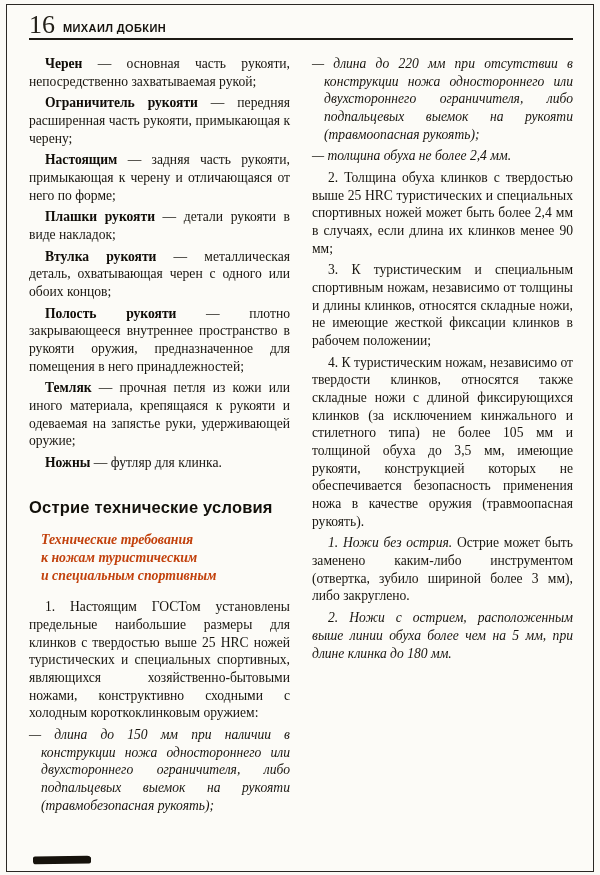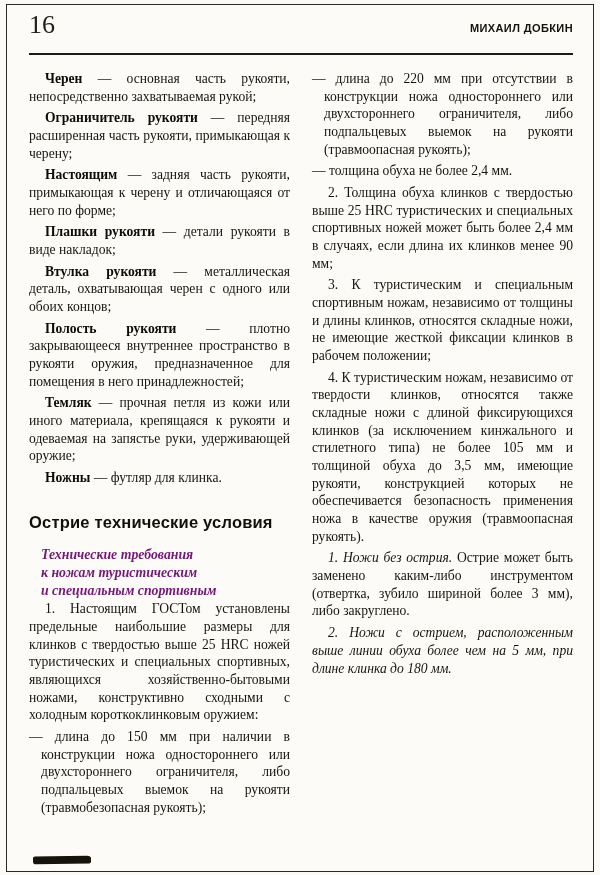--- a/index.html
+++ b/index.html
@@ -13,52 +13,52 @@
     background:#fbfaf6;overflow:hidden;
   }
   .frame{
     position:absolute;left:6px;top:4px;width:588px;height:868px;
     border:1.5px solid #2b2824;
     padding:7px 20px 0 22px;
     box-sizing:border-box;
     background:#fcfbf7;
   }
   .header{
-    display:flex;justify-content:space-between;align-items:flex-end;
-    padding-bottom:15px;
+    display:flex;justify-content:flex-start;align-items:flex-end;
+    padding-bottom:0;
     gap:8px;
   }
   .page-number{
     font-size:26px;line-height:1;font-weight:400;color:#232019;
   }
   .author{
     font-family:"Liberation Sans", sans-serif;
     font-weight:700;font-size:11px;color:#16130e;
     letter-spacing:.4px;padding-bottom:4px;
   }
   .header-rule{height:2px;background:#1d1a15;margin:0 0 15px 0;}
   .columns{display:flex;gap:22px;justify-content:center;}
   .col{flex:1;min-width:0;}
   p{
     margin:0 0 4px 0;
     font-size:13.6px;line-height:1.3;
     text-align:justify;color:#17140e;
   }
   .indent{text-indent:16px;}
-  .dash{padding-left:12px;text-indent:-12px;}
+  .dash{font-style:italic;padding-left:12px;text-indent:-12px;}
   b{color:#0f0c07;}
   .section-heading{
     font-family:"Liberation Sans", sans-serif;
     font-weight:700;font-size:16.5px;color:#12100a;
     margin:26px 0 14px 0;letter-spacing:.2px;
   }
   .sub-heading{
     font-weight:700;font-style:italic;
-    font-size:13.8px;line-height:1.32;color:#701a75;
-    padding-left:12px;
+    font-size:13.8px;line-height:1.32;color:#c2410c;
+    padding-left:12px;margin-bottom:13px;
   }
   .bold-para{font-weight:700;}
   .smudge{
     position:absolute;left:26px;bottom:7px;width:58px;height:8px;
     background:#16120c;border-radius:2px 4px 2px 3px;
     transform:rotate(-0.8deg);
     box-shadow:2px -1px 0 -2px #16120c;
   }
 </style>
 </head>

